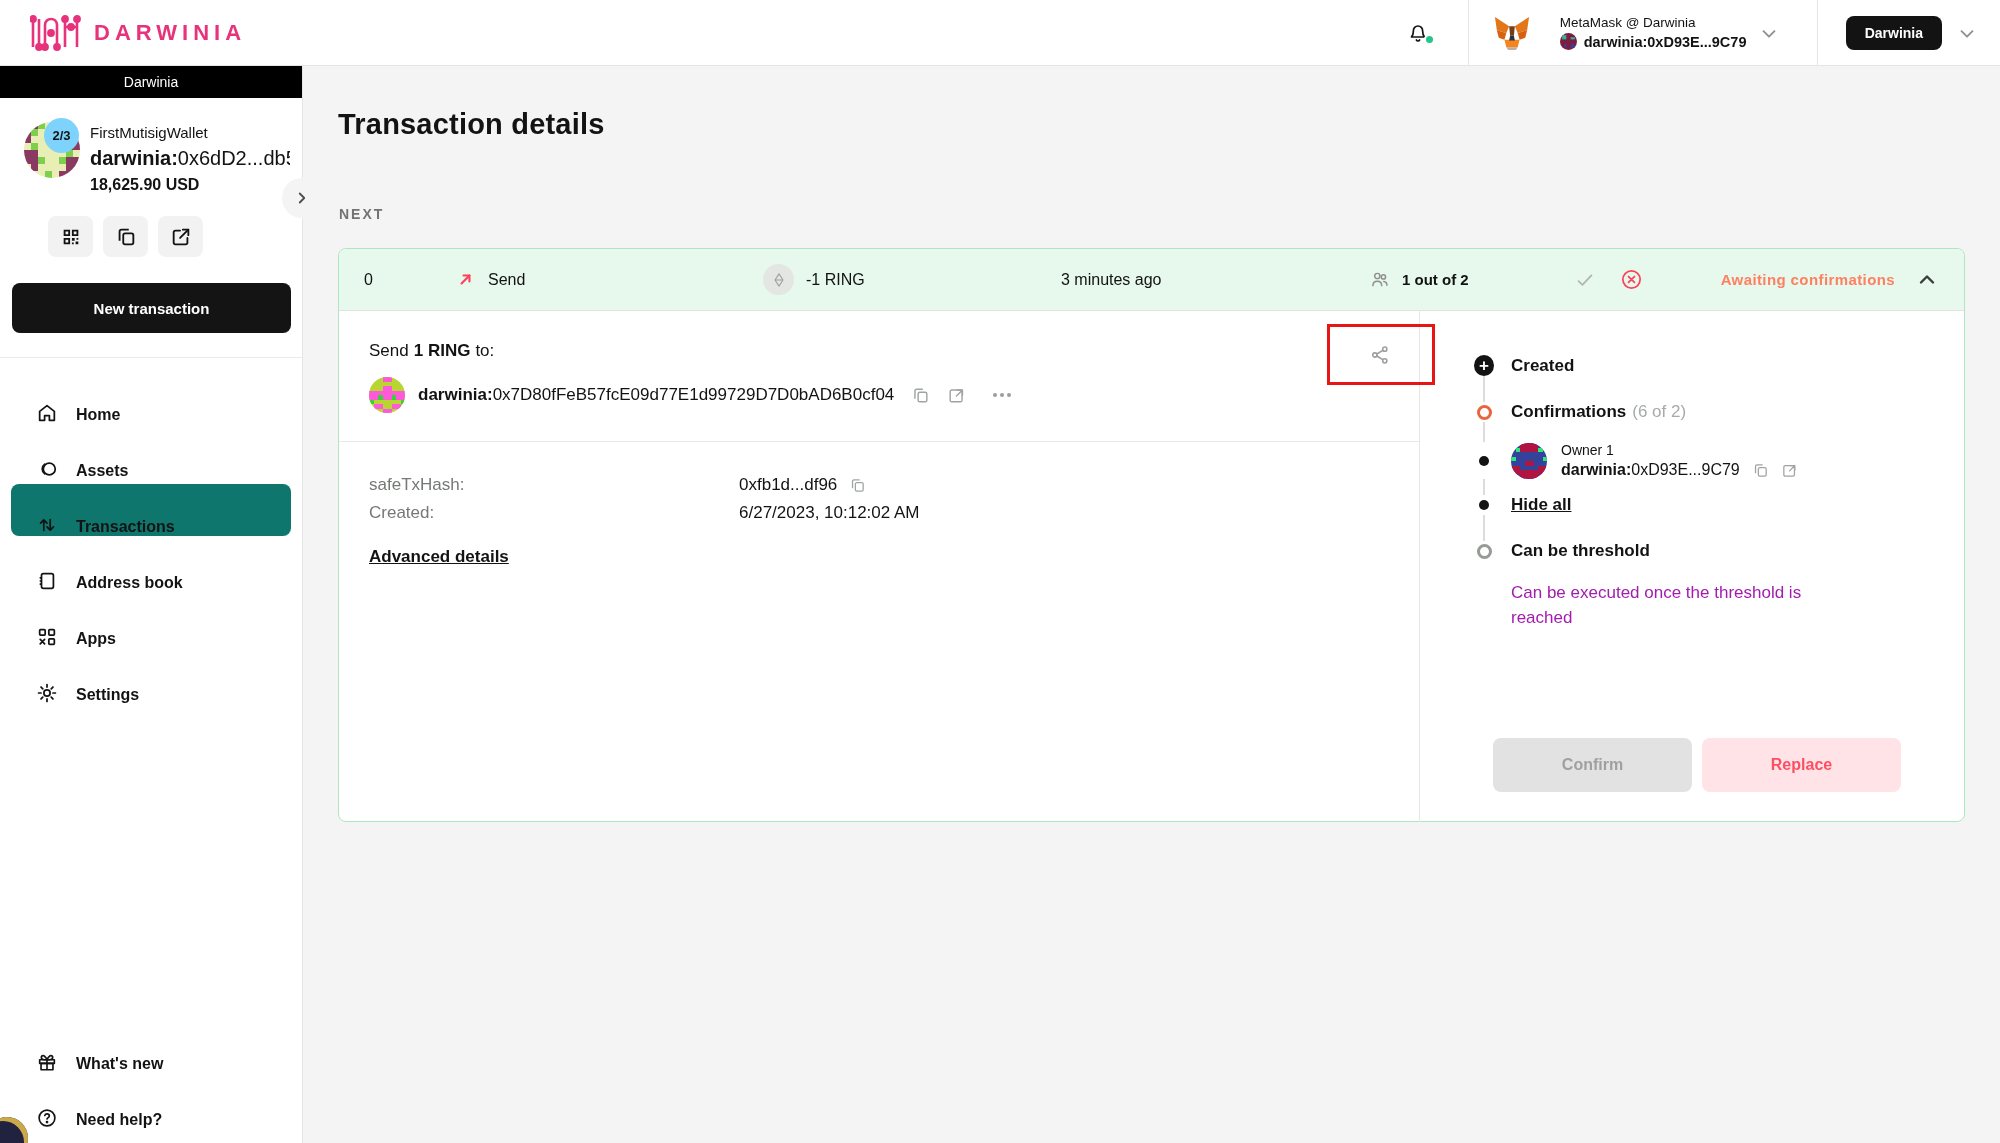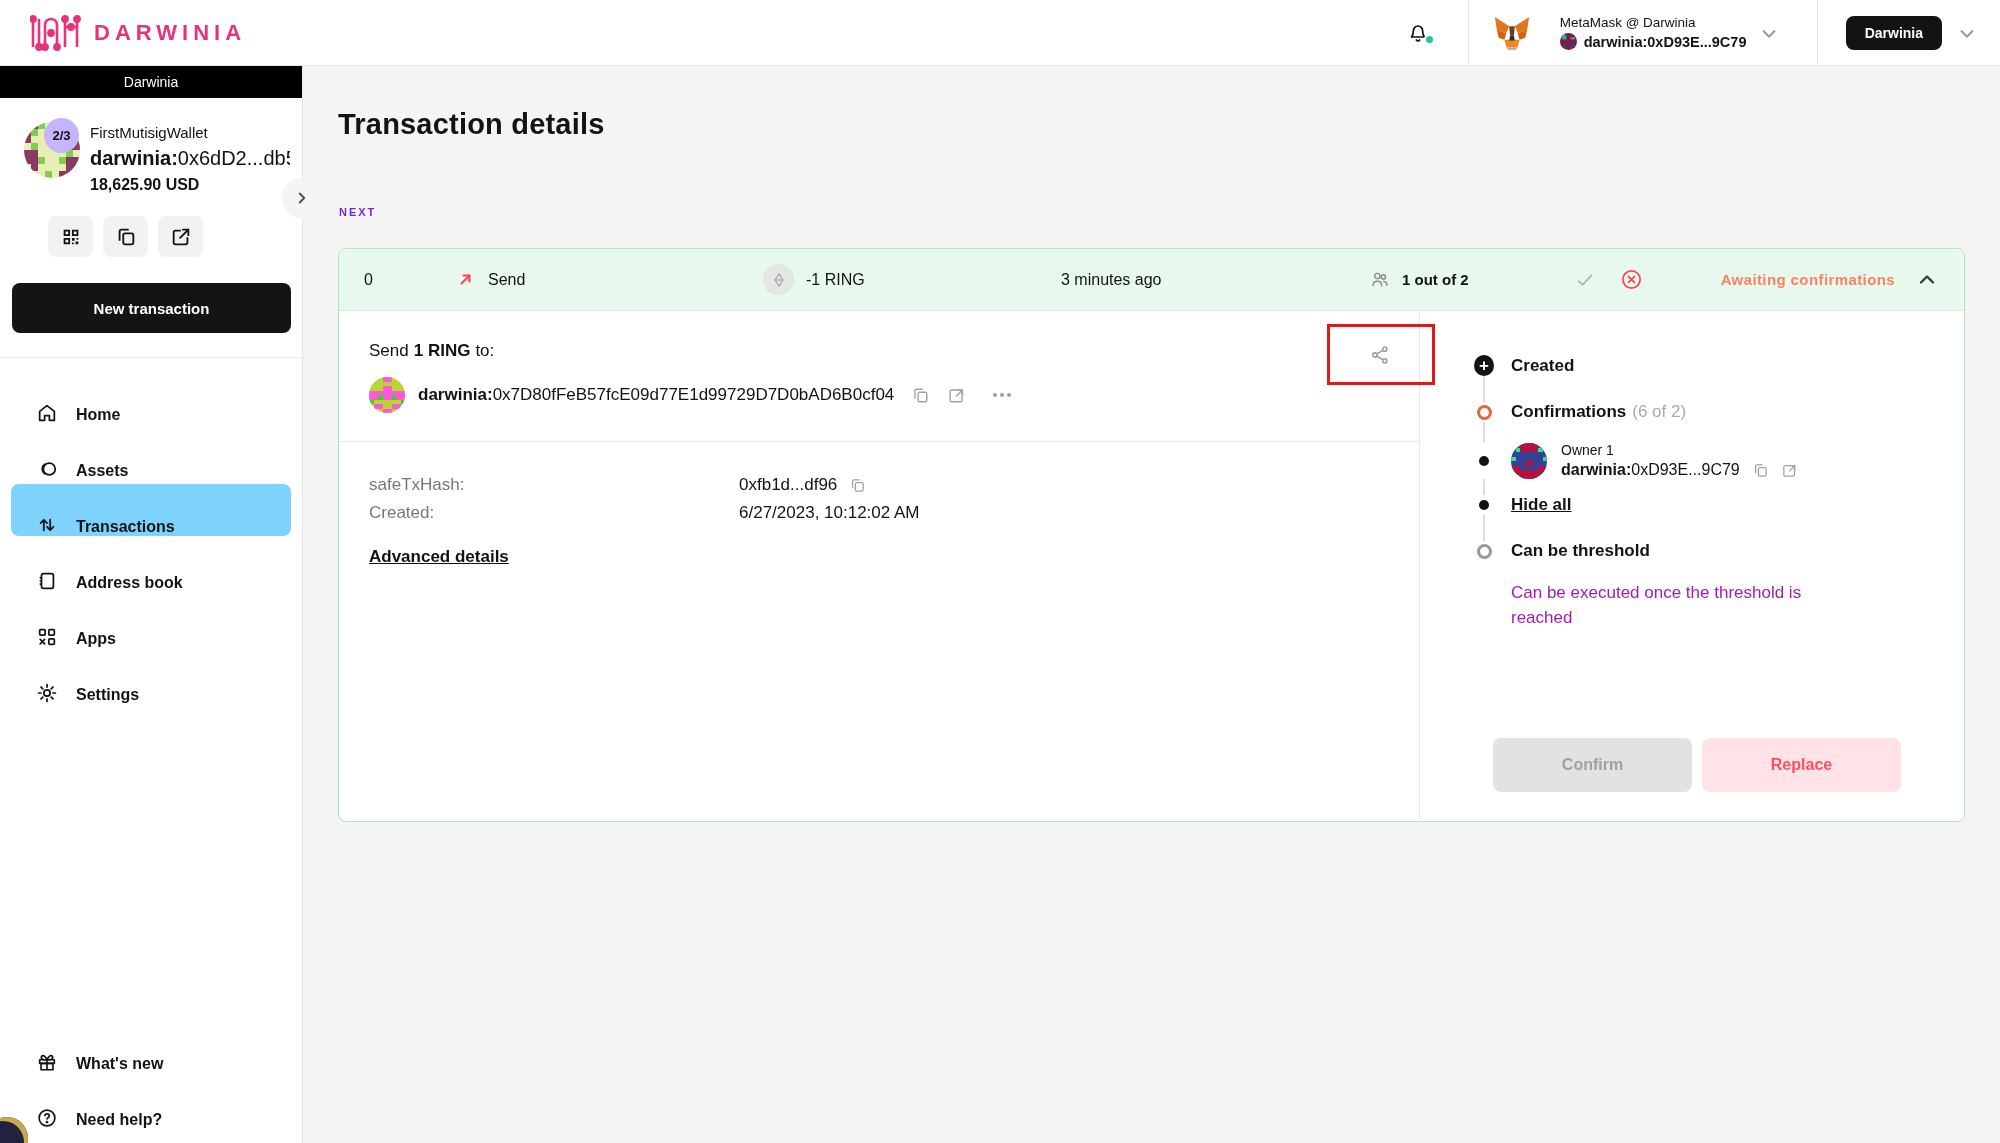--- a/index.html
+++ b/index.html
@@ -21,42 +21,42 @@
   .chev { color:#8d918d; }
   .network-box { display:flex; align-items:center; gap:14px; padding:0 22px 0 28px; cursor:pointer; }
   .network-pill { background:#121312; color:#fff; font-size:14px; font-weight:600; padding:9px 19px; border-radius:8px; border:none; cursor:pointer; }
 
   
   .sidebar { position:absolute; top:66px; left:0; width:303px; height:1077px; background:#fff; border-right:1px solid #e5e5e5; z-index:10; }
   .side-banner { height:32px; background:#000; color:#fff; font-size:14px; display:flex; align-items:center; justify-content:center; }
   .wallet-head { position:relative; padding:24px 0 0 24px; }
   .wallet-row { display:flex; gap:10px; }
   .safe-avatar { width:56px; height:56px; border-radius:50%; overflow:hidden; flex:none; }
-  .threshold-badge { position:absolute; left:44px; top:20px; width:35px; height:35px; border-radius:50%; background:#c4b5fd; display:flex; align-items:center; justify-content:center; font-size:13px; font-weight:700; color:#121312; }
+  .threshold-badge { position:absolute; left:44px; top:20px; width:35px; height:35px; border-radius:50%; background:#7dd3fc; display:flex; align-items:center; justify-content:center; font-size:13px; font-weight:700; color:#121312; }
   .wallet-texts { padding-top:2px; width:200px; overflow:hidden; }
   .wallet-name { font-size:15px; margin-bottom:6px; white-space:nowrap; }
   .wallet-addr { font-size:20px; margin-bottom:6px; white-space:nowrap; }
   .wallet-addr b, .addr b { font-weight:700; }
   .wallet-balance { font-size:16px; font-weight:700; white-space:nowrap; }
   .collapse-btn { position:absolute; right:-20px; top:80px; width:40px; height:40px; border-radius:50%; background:#f4f4f4; display:flex; align-items:center; justify-content:center; cursor:pointer; color:#4b4f4b; z-index:12; }
   .side-actions { display:flex; gap:10px; padding:22px 0 0 24px; }
   .icon-btn { width:45px; height:41px; border-radius:8px; background:#f2f2f2; border:none; display:flex; align-items:center; justify-content:center; color:#121312; cursor:pointer; }
   .new-tx { display:block; width:279px; margin:26px 12px 0; height:50px; background:#141414; color:#fff; font-size:15px; font-weight:600; border:none; border-radius:8px; cursor:pointer; font-family:inherit; }
   .side-divider { border-top:1px solid #ebebeb; margin-top:24px; }
   .nav { padding:10px 0; }
   .nav-item { display:flex; align-items:flex-end; gap:18px; height:52px; margin:4px 11px; padding-left:25px; border-radius:8px; font-size:16px; font-weight:600; color:#121312; cursor:pointer; }
-  .nav-item.active { background:#7dd3fc; }
+  .nav-item.active { background:#0f766e; }
   .nav-item .nicon { width:22px; display:flex; justify-content:center; color:#121312; }
   .side-footer { position:absolute; bottom:10px; left:0; width:100%; }
   .corner-blob { position:absolute; left:-14px; bottom:-16px; width:42px; height:42px; border-radius:50%; background:#20223f; box-shadow:inset -4px 4px 0 #caa94c; z-index:15; }
 
   
   .main { position:absolute; top:66px; left:303px; width:1697px; height:1077px; }
   .page-title { position:absolute; left:35px; top:42px; font-size:29px; font-weight:700; letter-spacing:0.2px; }
-  .queue-label { position:absolute; left:36px; top:140px; font-size:11px; font-weight:700; letter-spacing:2px; color:#6d28d9; }
+  .queue-label { position:absolute; left:36px; top:140px; font-size:14px; font-weight:700; letter-spacing:2px; color:#737373; }
 
   .tx-card { position:absolute; left:35px; top:182px; width:1627px; height:574px; background:#fff; border:1px solid var(--card-green-border,#b2e8c5); border-radius:8px; }
   .tx-summary { display:flex; align-items:center; height:62px; background:var(--card-green-bg,#e7f8ec); border-bottom:1px solid #e0e3e0; border-radius:8px 8px 0 0; padding:0 25px; cursor:pointer; }
   .cell-nonce { width:92px; font-size:16px; }
   .cell-type  { width:307px; display:flex; align-items:center; gap:13px; font-size:16px; }
   .cell-token { width:298px; display:flex; align-items:center; gap:12px; font-size:16px; }
   .token-circle { width:31px; height:31px; border-radius:50%; background:#e4e6e4; display:flex; align-items:center; justify-content:center; color:#9aa09a; }
   .cell-time  { width:308px; font-size:16px; }
   .cell-sigs  { display:flex; align-items:center; gap:12px; font-size:15px; font-weight:700; color:#121312; }
   .sum-right { margin-left:auto; display:flex; align-items:center; }

